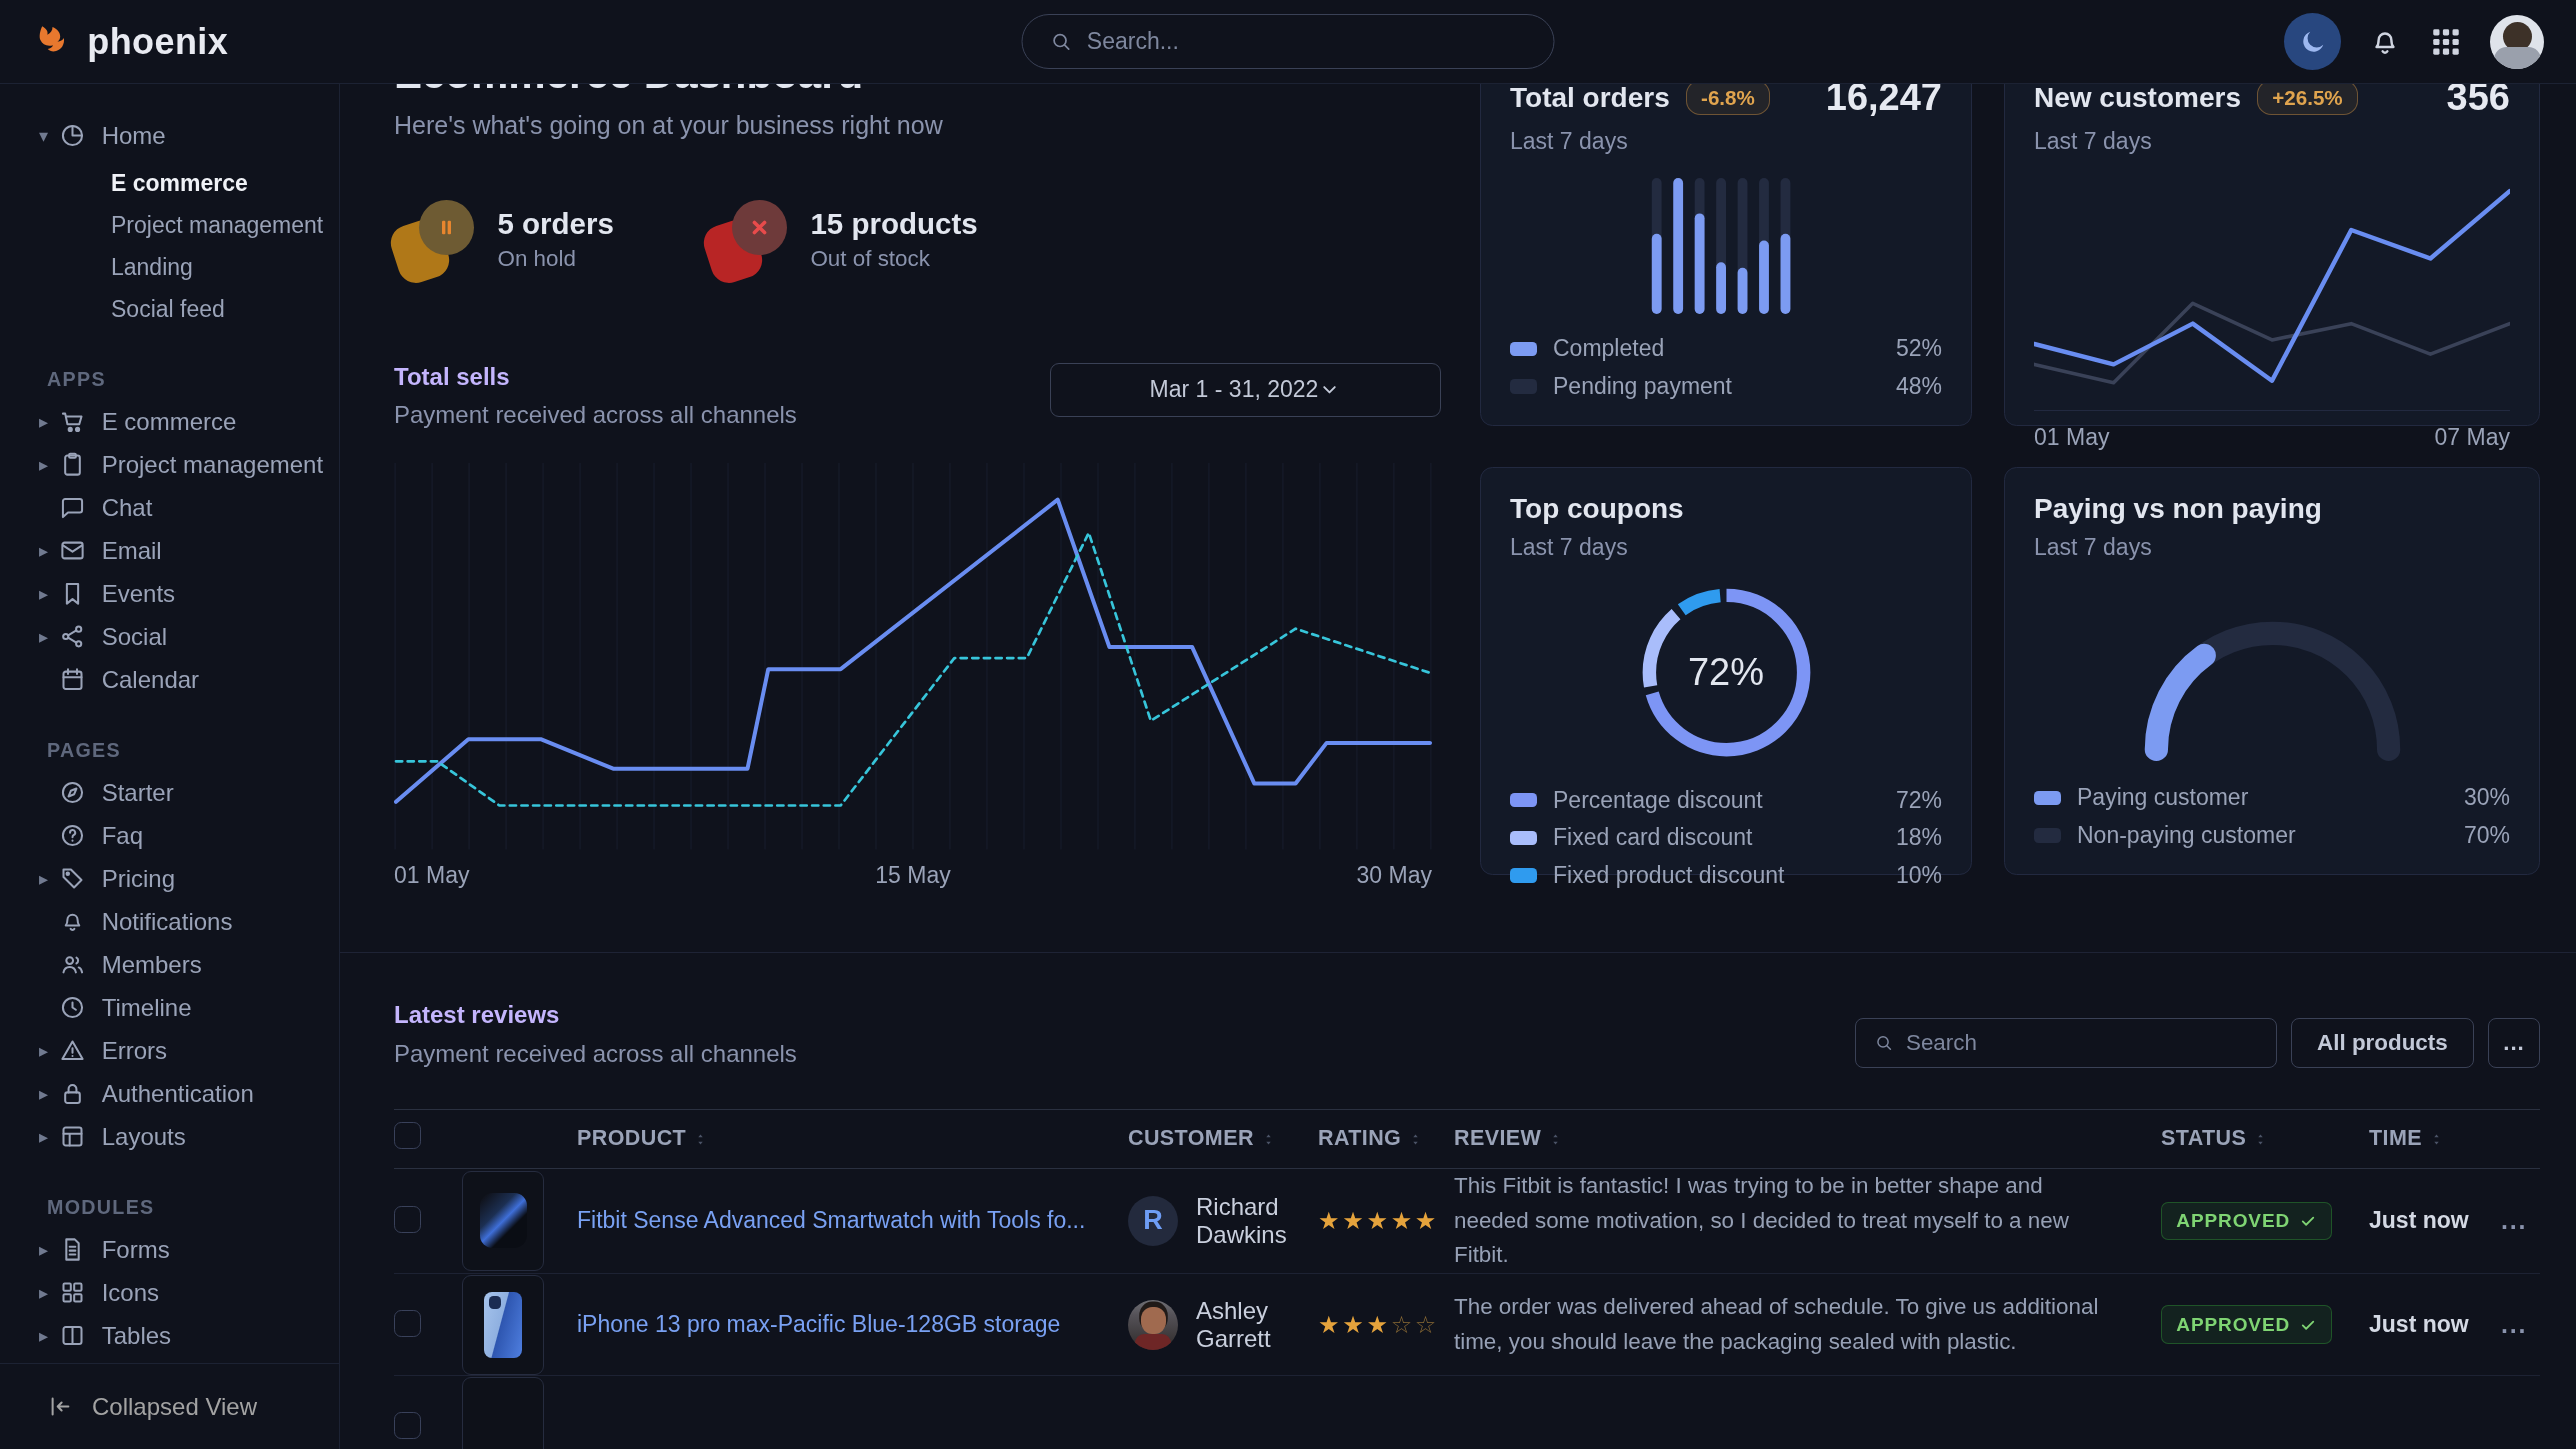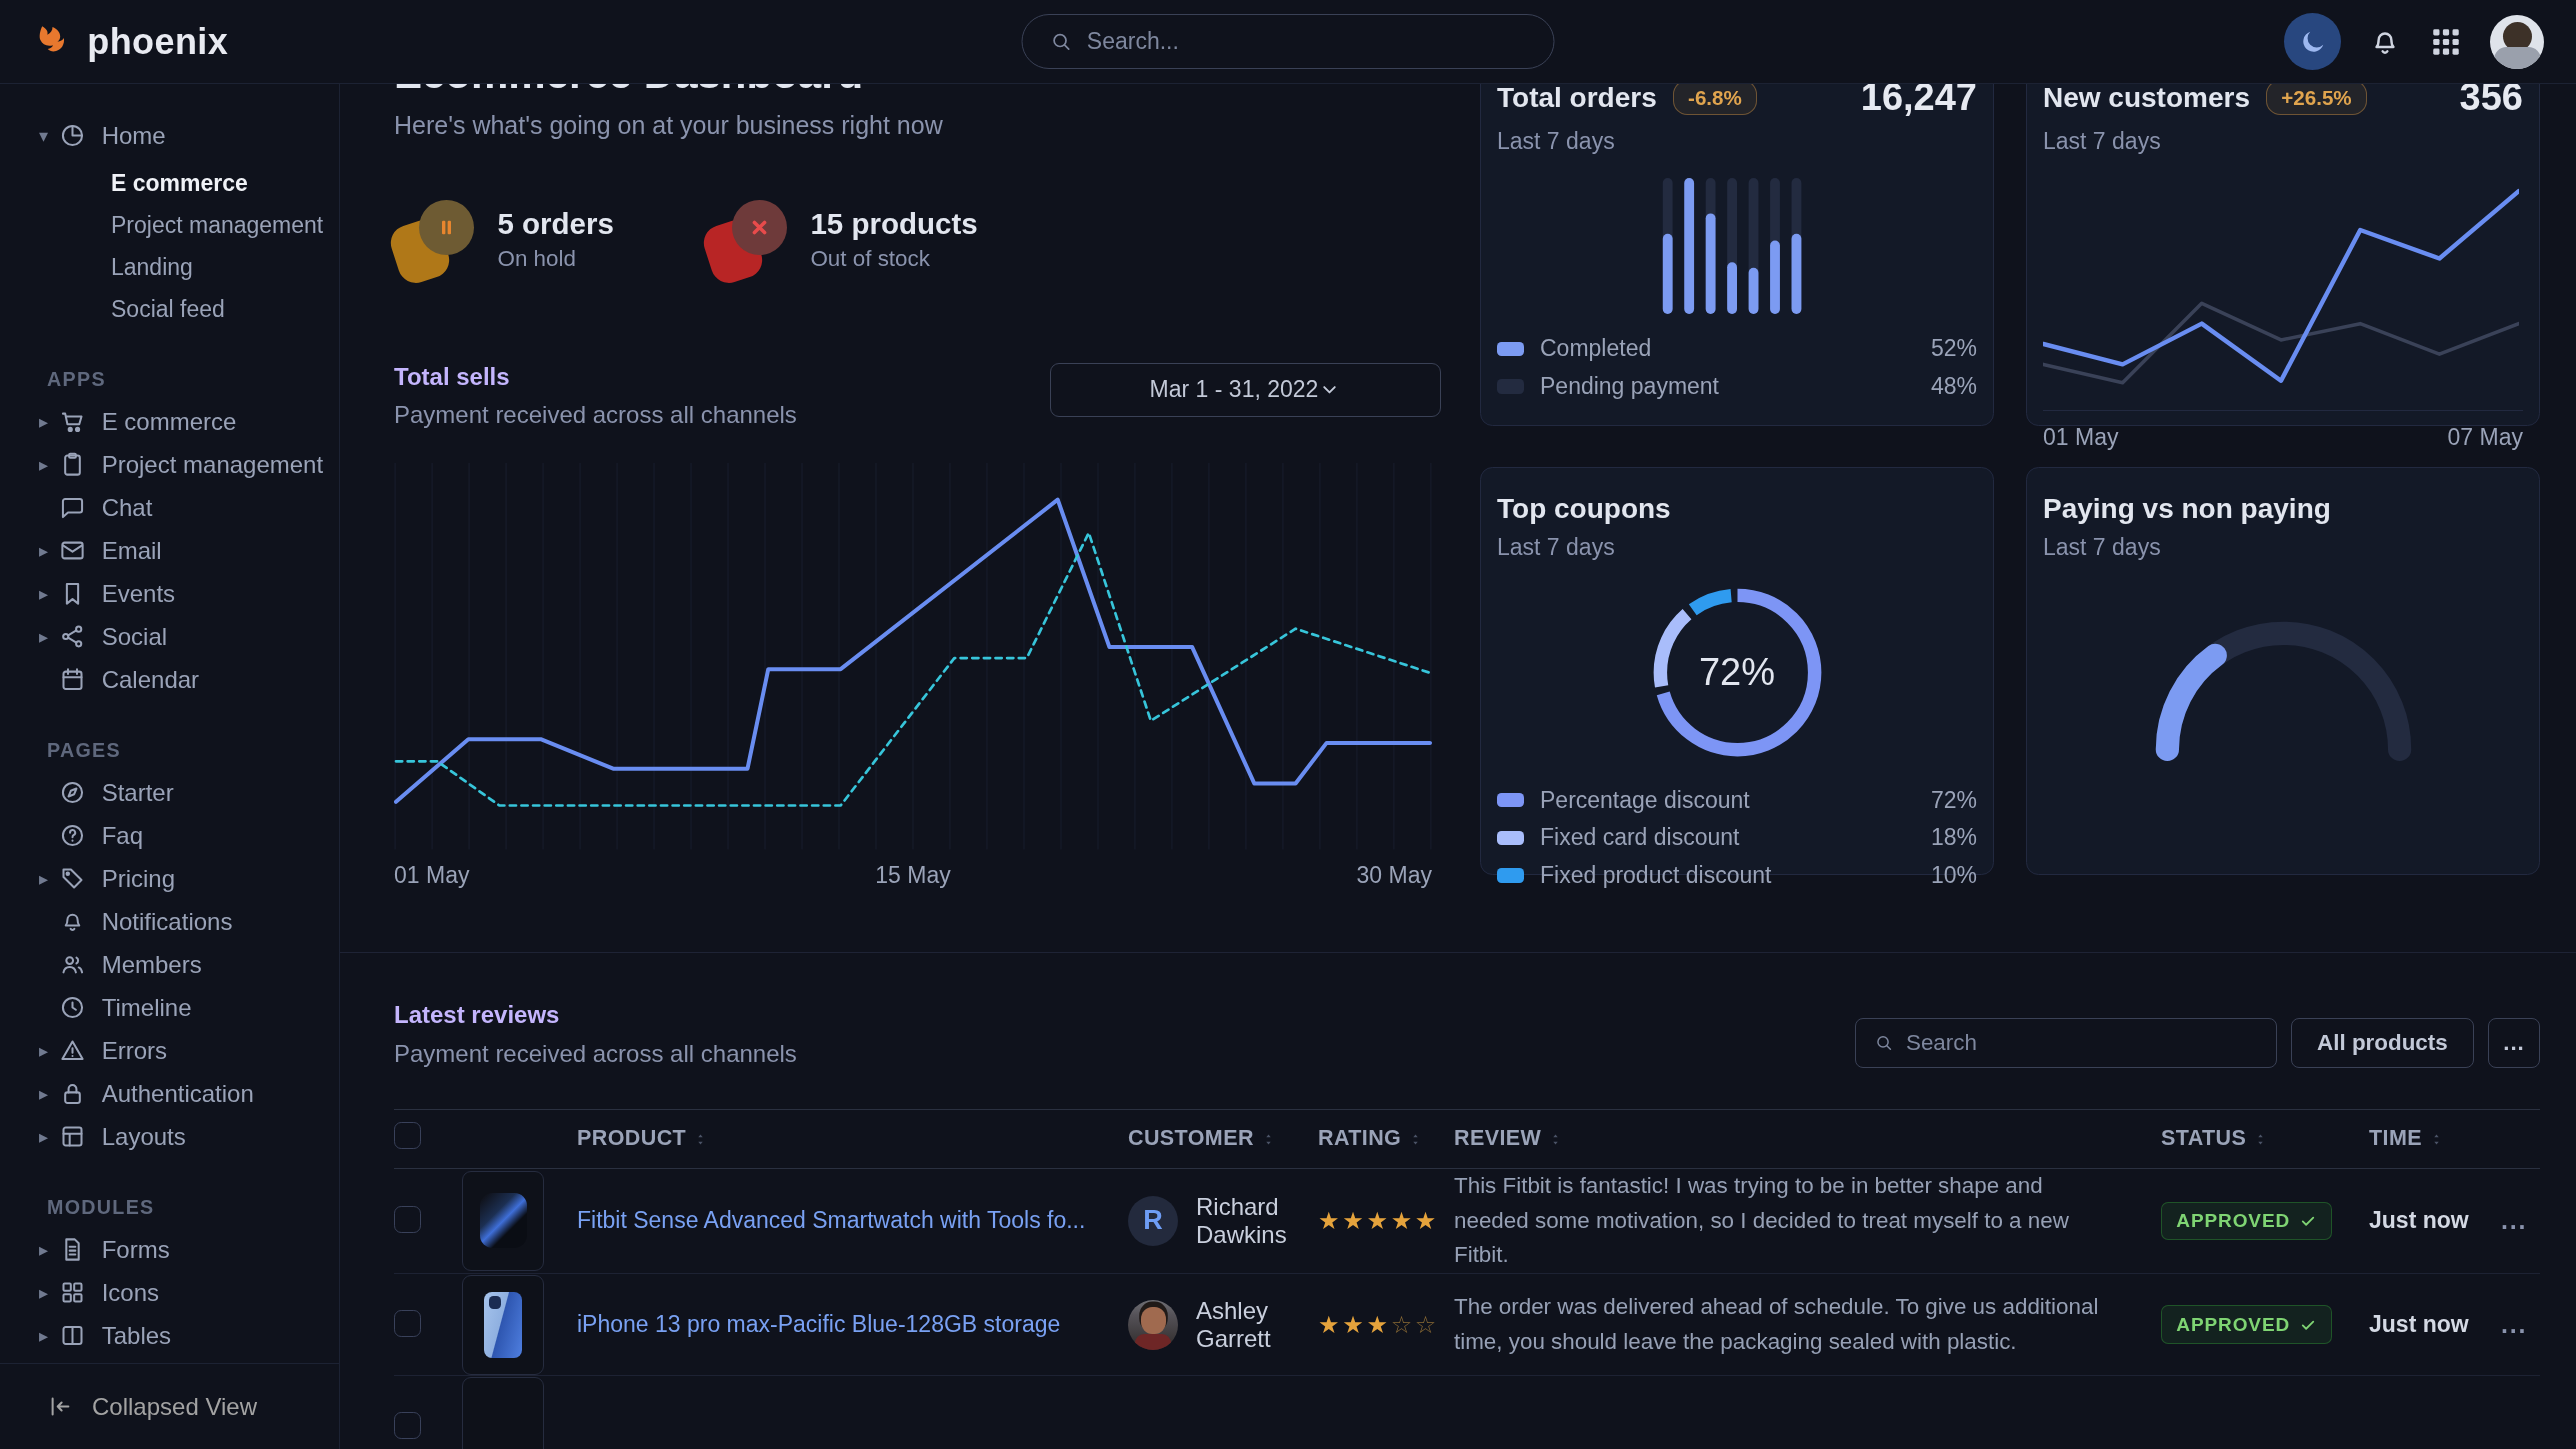--- a/index.html
+++ b/index.html
@@ -79,21 +79,21 @@
     font-size:23px; color:#c3c9d8; cursor:pointer; }
   .date-select svg { width:23px; height:23px; color:#c3c9d8; }
 
   .sells-chart { margin-top:34px; }
   .sells-xlabels { width:1038px; display:flex; justify-content:space-between; margin-top:9px;
     font-size:23px; color:#9aa3b8; }
 
   
   .right-grid { display:grid; grid-template-columns:1fr 1fr; gap:41px 32px;
     grid-template-rows:376px 408px; }
-  .card { background:#131927; border:0.9px solid #222940; border-radius:12.5px; padding:25px 16px;
+  .card { background:#131927; border:0.9px solid #222940; border-radius:12.5px; padding:25px 29px;
     display:flex; flex-direction:column; }
   .card-head { display:flex; align-items:center; gap:16px; }
   .card-title { font-size:28px; font-weight:700; color:#e2e6ef; }
   .badge { font-size:20.6px; font-weight:700; color:#e0a44e; background:rgba(228,161,71,.08);
     border:0.9px solid rgba(228,161,71,.4); border-radius:14.3px; padding:4.5px 14.3px; }
   .card-big { margin-left:auto; font-size:38px; font-weight:700; color:#e6e9f1; }
   .card-period { margin-top:9px; font-size:23px; color:#8a93ad; }
   .spacer { flex:1; }
   .legend { display:flex; flex-direction:column; gap:10.7px; }
   .legend-row { display:flex; align-items:center; font-size:23px; color:#9aa3b8; }
@@ -626,20 +626,32 @@
           <span class="card-title">Paying vs non paying</span>
         </div>
         <div class="card-period">Last 7 days</div>
         <div class="gauge-wrap" id="chart-paying-gauge">
             <svg width="295" height="159" viewBox="0 0 330 178">
               <path d="M 35 165 A 130 130 0 0 1 295 165" fill="none" stroke="#232b40" stroke-width="26" stroke-linecap="round"></path>
               <path d="M 35 165 A 130 130 0 0 1 88.6 59.8" fill="none" stroke="#7c9bf2" stroke-width="26" stroke-linecap="round"></path>
             </svg>
           </div>
         <div class="spacer"></div>
+        <div class="legend">
+          <div class="legend-row">
+            <span class="swatch" style="background:#7c9bf2"></span>
+            <span>Paying customer</span>
+            <span class="legend-val">30%</span>
+          </div>
+          <div class="legend-row">
+            <span class="swatch" style="background:#232b40"></span>
+            <span>Non-paying customer</span>
+            <span class="legend-val">70%</span>
+          </div>
+        </div>
       </div>
     </div>
   </div>
 
   <div class="section-divider"></div>
   <div class="reviews">
     <div class="rv-head">
       <div>
         <div class="h2">Latest reviews</div>
         <div class="h2-sub">Payment received across all channels</div>

